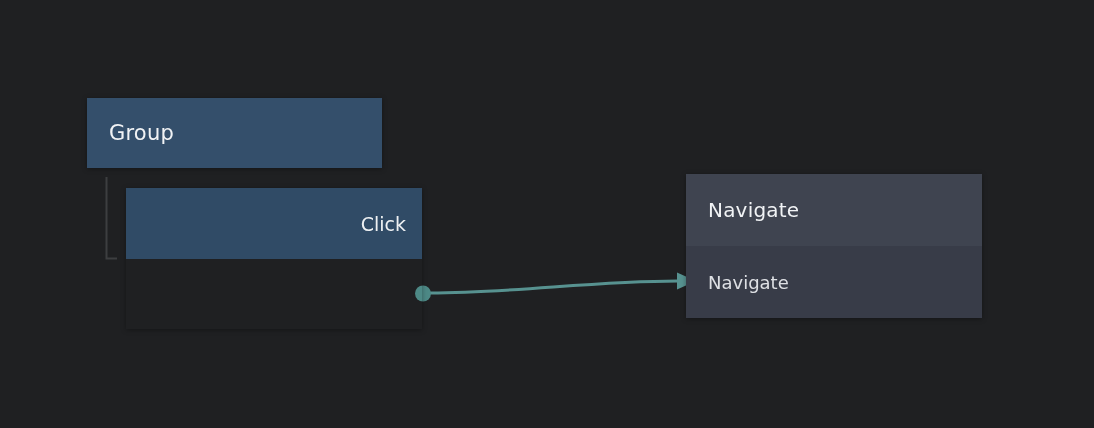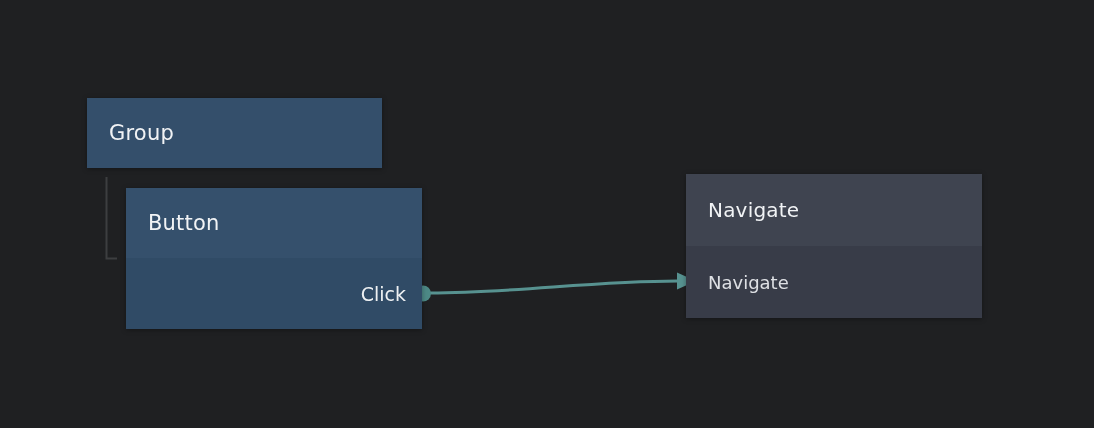--- a/index.html
+++ b/index.html
@@ -77,23 +77,20 @@
     <circle cx="423" cy="293.5" r="8" fill="#4d8986"></circle>
   </svg>
 
   <div class="node node-group" style="background-color: rgb(52, 79, 107);">
     <div class="node-header">
       <span>Group</span>
     </div>
   </div>
 
   <div class="node node-button">
-    <div class="node-header" style="background-color: rgb(53, 80, 108);">
-      <span>Button</span>
-    </div>
     <div class="node-row output-row" style="background-color: rgb(48, 75, 102); justify-content: flex-end;">
       <span>Click</span>
     </div>
   </div>
 
   <div class="node node-navigate">
     <div class="node-header" style="background-color: rgb(63, 68, 80);">
       <span>Navigate</span>
     </div>
     <div class="node-row input-row" style="background-color: rgb(56, 60, 72);">

